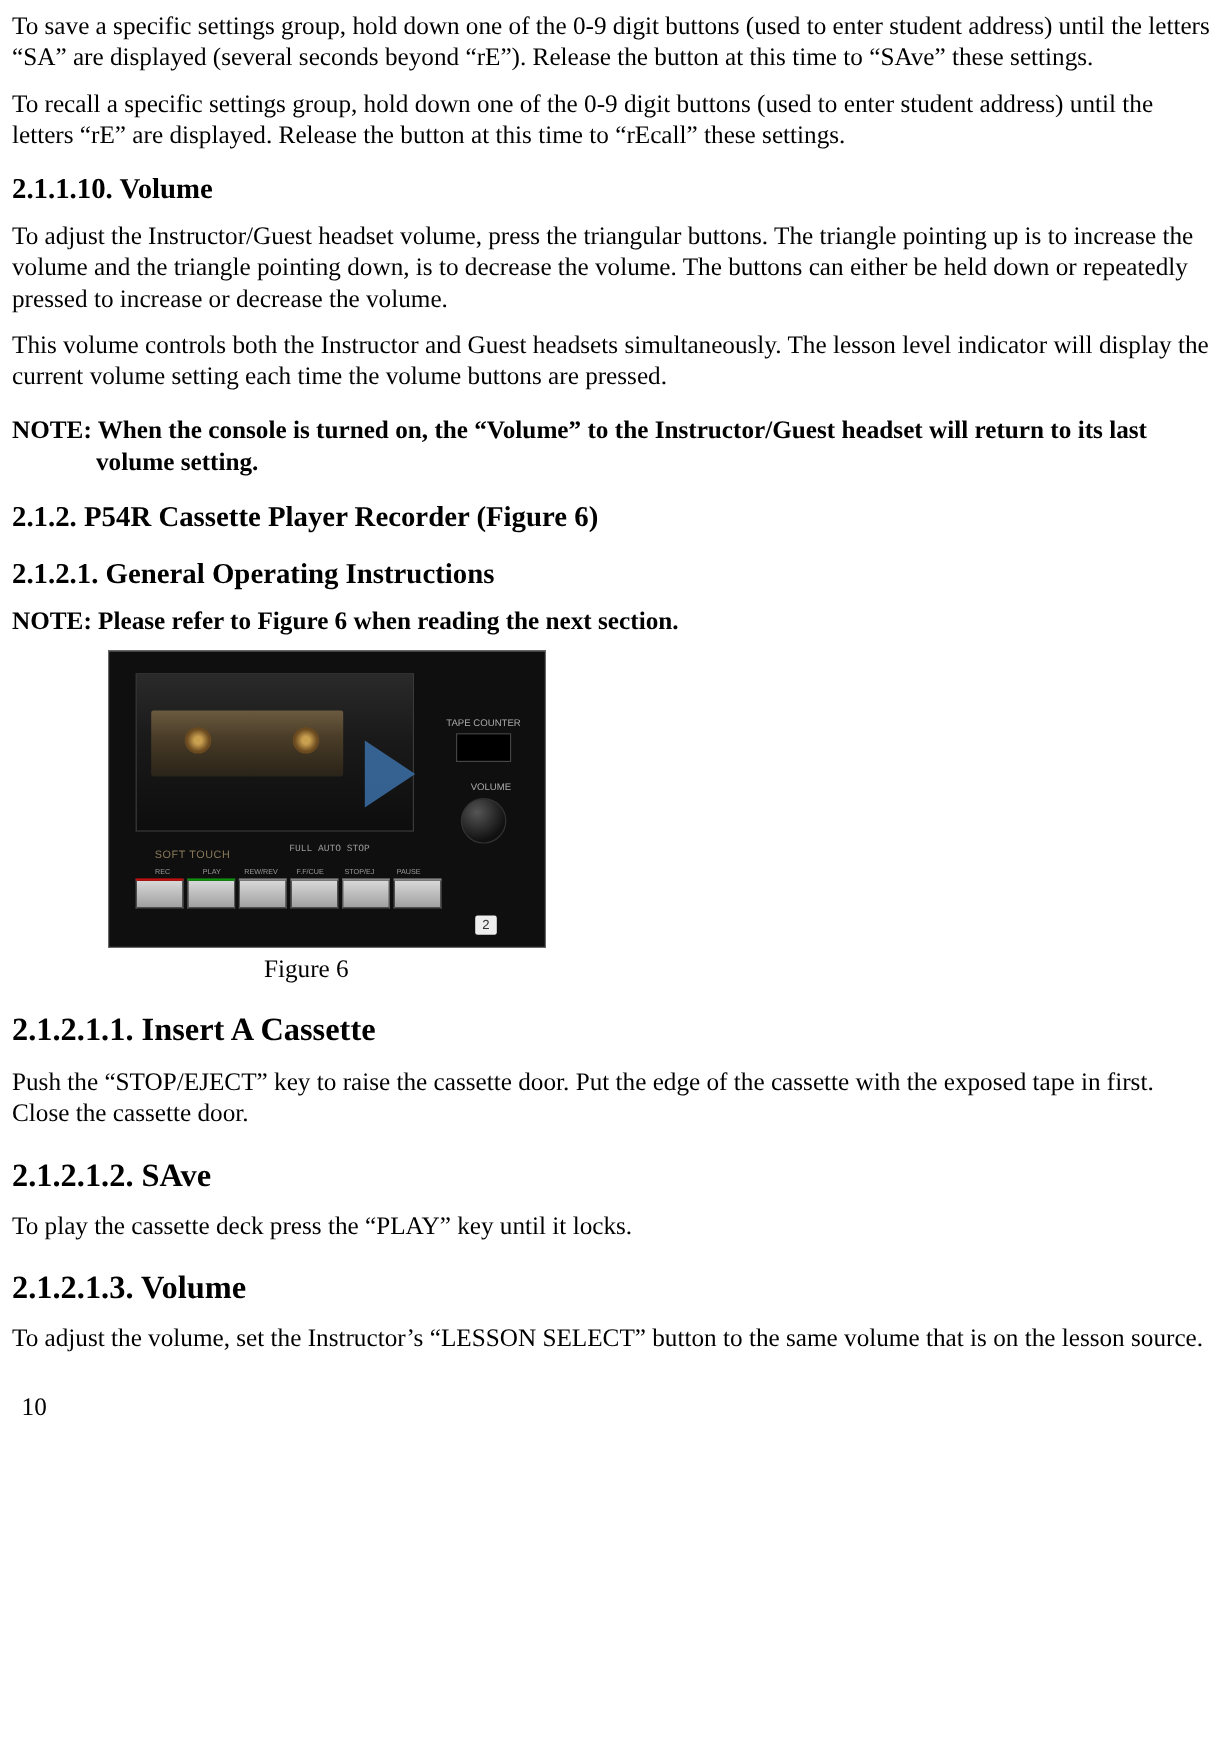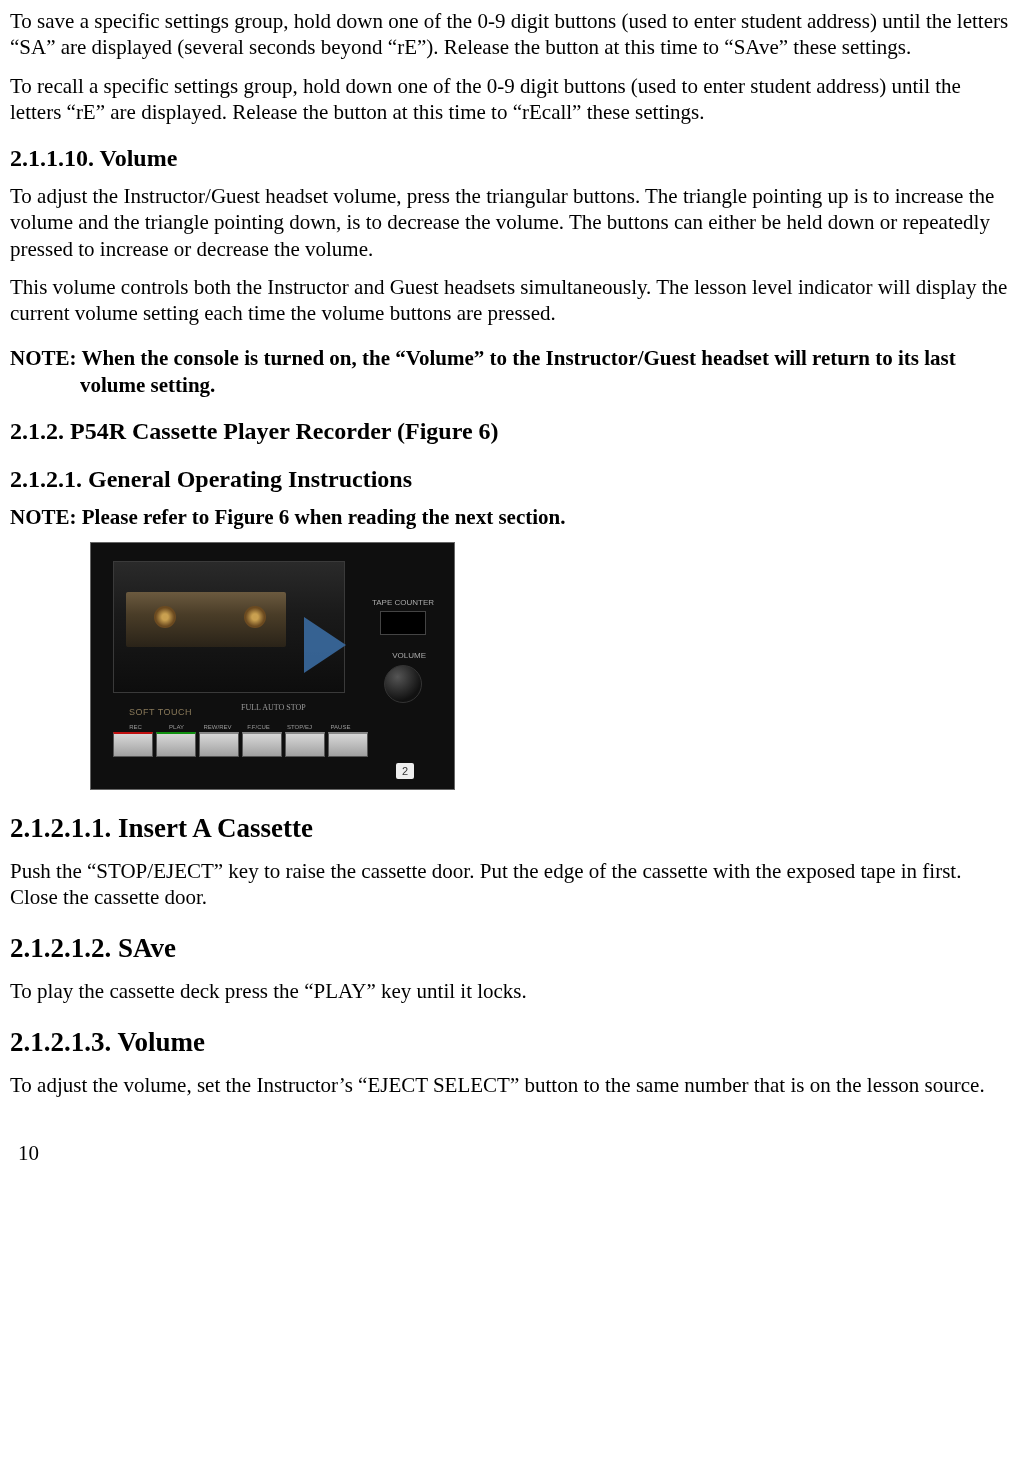--- a/index.html
+++ b/index.html
@@ -94,21 +94,21 @@
       font-size: 9px;
       font-family: Arial, sans-serif;
       letter-spacing: 0.5px;
     }
     .full-auto {
       position: absolute;
       top: 160px;
       left: 150px;
       color: #999;
       font-size: 8px;
-      font-family: Liberation Serif, serif;
+      font-family: Liberation Mono, monospace;
     }
     .tape-counter-label {
       position: absolute;
       top: 55px;
       right: 20px;
       color: #aaa;
       font-size: 8px;
       font-family: Arial, sans-serif;
       text-align: right;
     }
@@ -181,21 +181,21 @@
       border-radius: 2px;
     }
     .caption {
       text-align: left;
       margin: 4px 0 12px 130px;
       font-size: 21px;
     }
     .pagenum {
       position: absolute;
       font-size: 21px;
-      margin-top: 30px;
+      margin-top: 18px;
       left: 18px;
     }
   </style>
 </head>
 <body>
 
 <p>To save a specific settings group, hold down one of the 0-9 digit buttons (used to enter student address) until the letters “SA” are displayed (several seconds beyond “rE”).  Release the button at this time to “SAve” these settings.</p>
 <p>To recall a specific settings group, hold down one of the 0-9 digit buttons (used to enter student address) until the letters “rE” are displayed.  Release the button at this time to “rEcall” these settings.</p>
 
 <h2>2.1.1.10.  Volume</h2>
@@ -233,24 +233,25 @@
     <div class="button-row">
       <div class="deck-btn rec"></div>
       <div class="deck-btn play"></div>
       <div class="deck-btn"></div>
       <div class="deck-btn"></div>
       <div class="deck-btn"></div>
       <div class="deck-btn"></div>
     </div>
     <div class="num-badge">2</div>
   </div>
+  <div class="caption">Figure 6</div>
 </div>
 
 <h3>2.1.2.1.1.  Insert A Cassette</h3>
 <p>Push the “STOP/EJECT” key to raise the cassette door. Put the edge of the cassette with the exposed tape in first. Close the cassette door.</p>
 
 <h3>2.1.2.1.2.  SAve</h3>
 <p>To play the cassette deck press the “PLAY” key until it locks.</p>
 
 <h3>2.1.2.1.3.  Volume</h3>
-<p>To adjust the volume, set the Instructor’s “EJECT SELECT” button to the same number that is on the lesson source.</p>
+<p>To adjust the volume, set the Instructor’s “LESSON SELECT” button to the same volume that is on the lesson source.</p>
 
 <div class="pagenum">10</div>
 
 </body></html>

